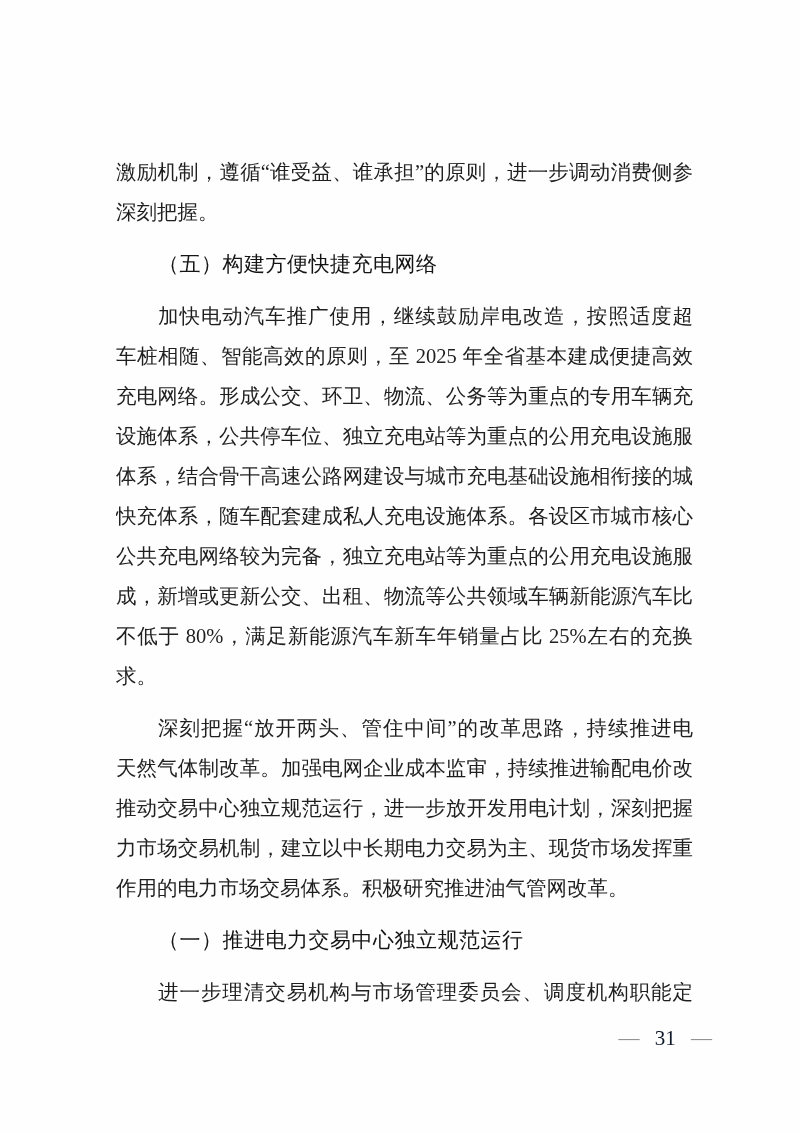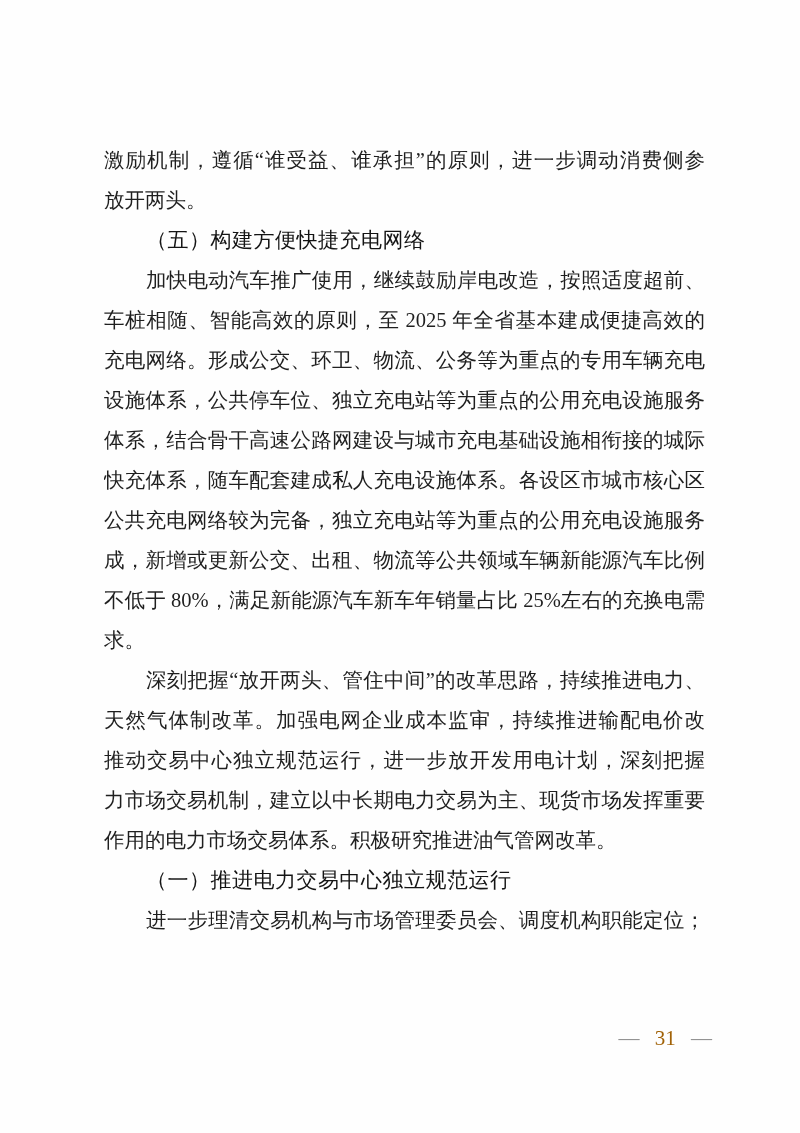--- a/index.html
+++ b/index.html
@@ -15,21 +15,21 @@
     overflow: hidden;
     font-family: "Liberation Serif", "DejaVu Serif", serif;
     color: #1f1f1f;
   }
   .content {
     position: absolute;
     left: 104px;
     top: 140px;
     width: 601px;
   }
-  .block { margin: 0; padding: 0; }
+  .block { margin: 12px; padding: 0; }
   .line {
     font-size: 20.5px;
     line-height: 40px;
     height: 40px;
     text-align: justify;
     text-align-last: justify;
     overflow: hidden;
     color: #1f1f1f;
   }
   .line.endline {
@@ -61,32 +61,32 @@
     font-size: 21px;
     line-height: 28px;
     white-space: nowrap;
     font-family: "Liberation Serif", "DejaVu Serif", serif;
   }
   .footer .dash {
     color: #8d8d8d;
     letter-spacing: 0;
   }
   .footer .pagenum {
-    color: #a16207;
+    color: #0f172a;
     margin: 16px 10px;
   }
 </style>
 </head>
 <body>
 
 <div class="page">
   <div class="content">
       <div class="block para">
         <div class="line">激励机制，遵循“谁受益、谁承担”的原则，进一步调动消费侧参</div>
-        <div class="line endline">放开两头。</div>
+        <div class="line endline">深刻把握。</div>
       </div>
       <div class="block heading kai">
         <div class="line endline indent">（五）构建方便快捷充电网络</div>
       </div>
       <div class="block para">
         <div class="line indent">加快电动汽车推广使用，继续鼓励岸电改造，按照适度超前、</div>
         <div class="line">车桩相随、智能高效的原则，至 2025 年全省基本建成便捷高效的</div>
         <div class="line">充电网络。形成公交、环卫、物流、公务等为重点的专用车辆充电</div>
         <div class="line">设施体系，公共停车位、独立充电站等为重点的公用充电设施服务</div>
         <div class="line">体系，结合骨干高速公路网建设与城市充电基础设施相衔接的城际</div>

